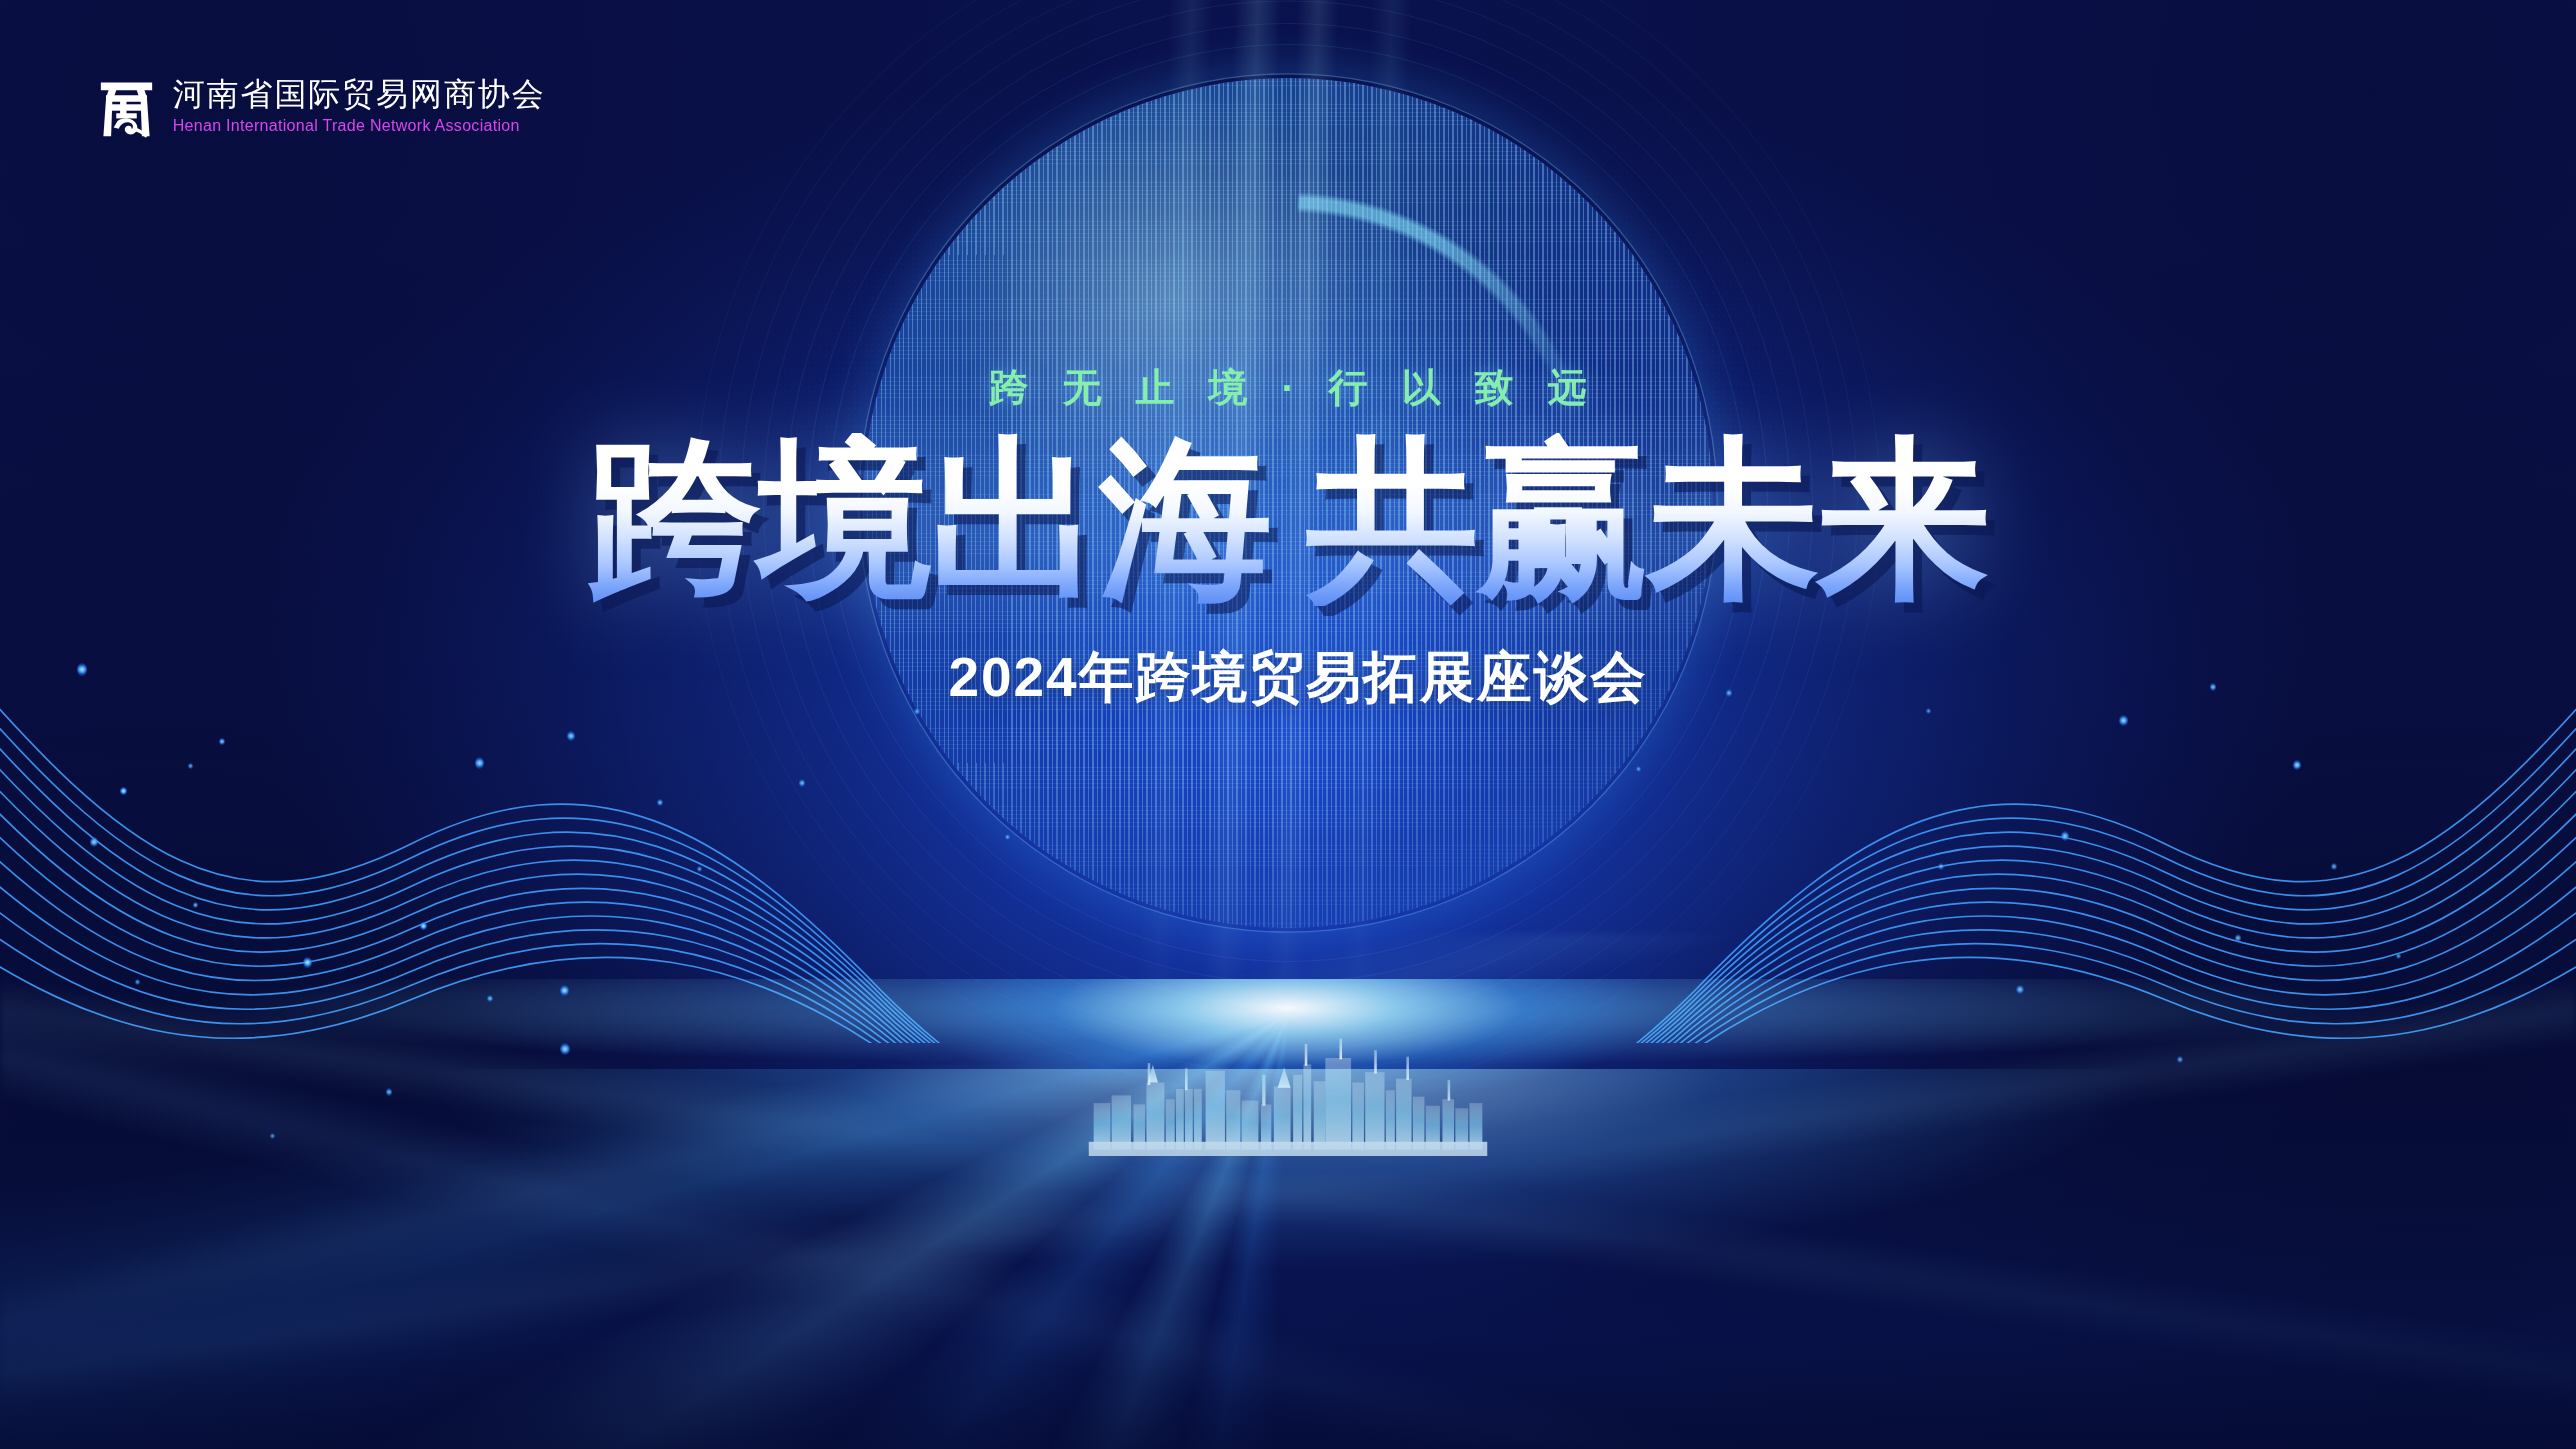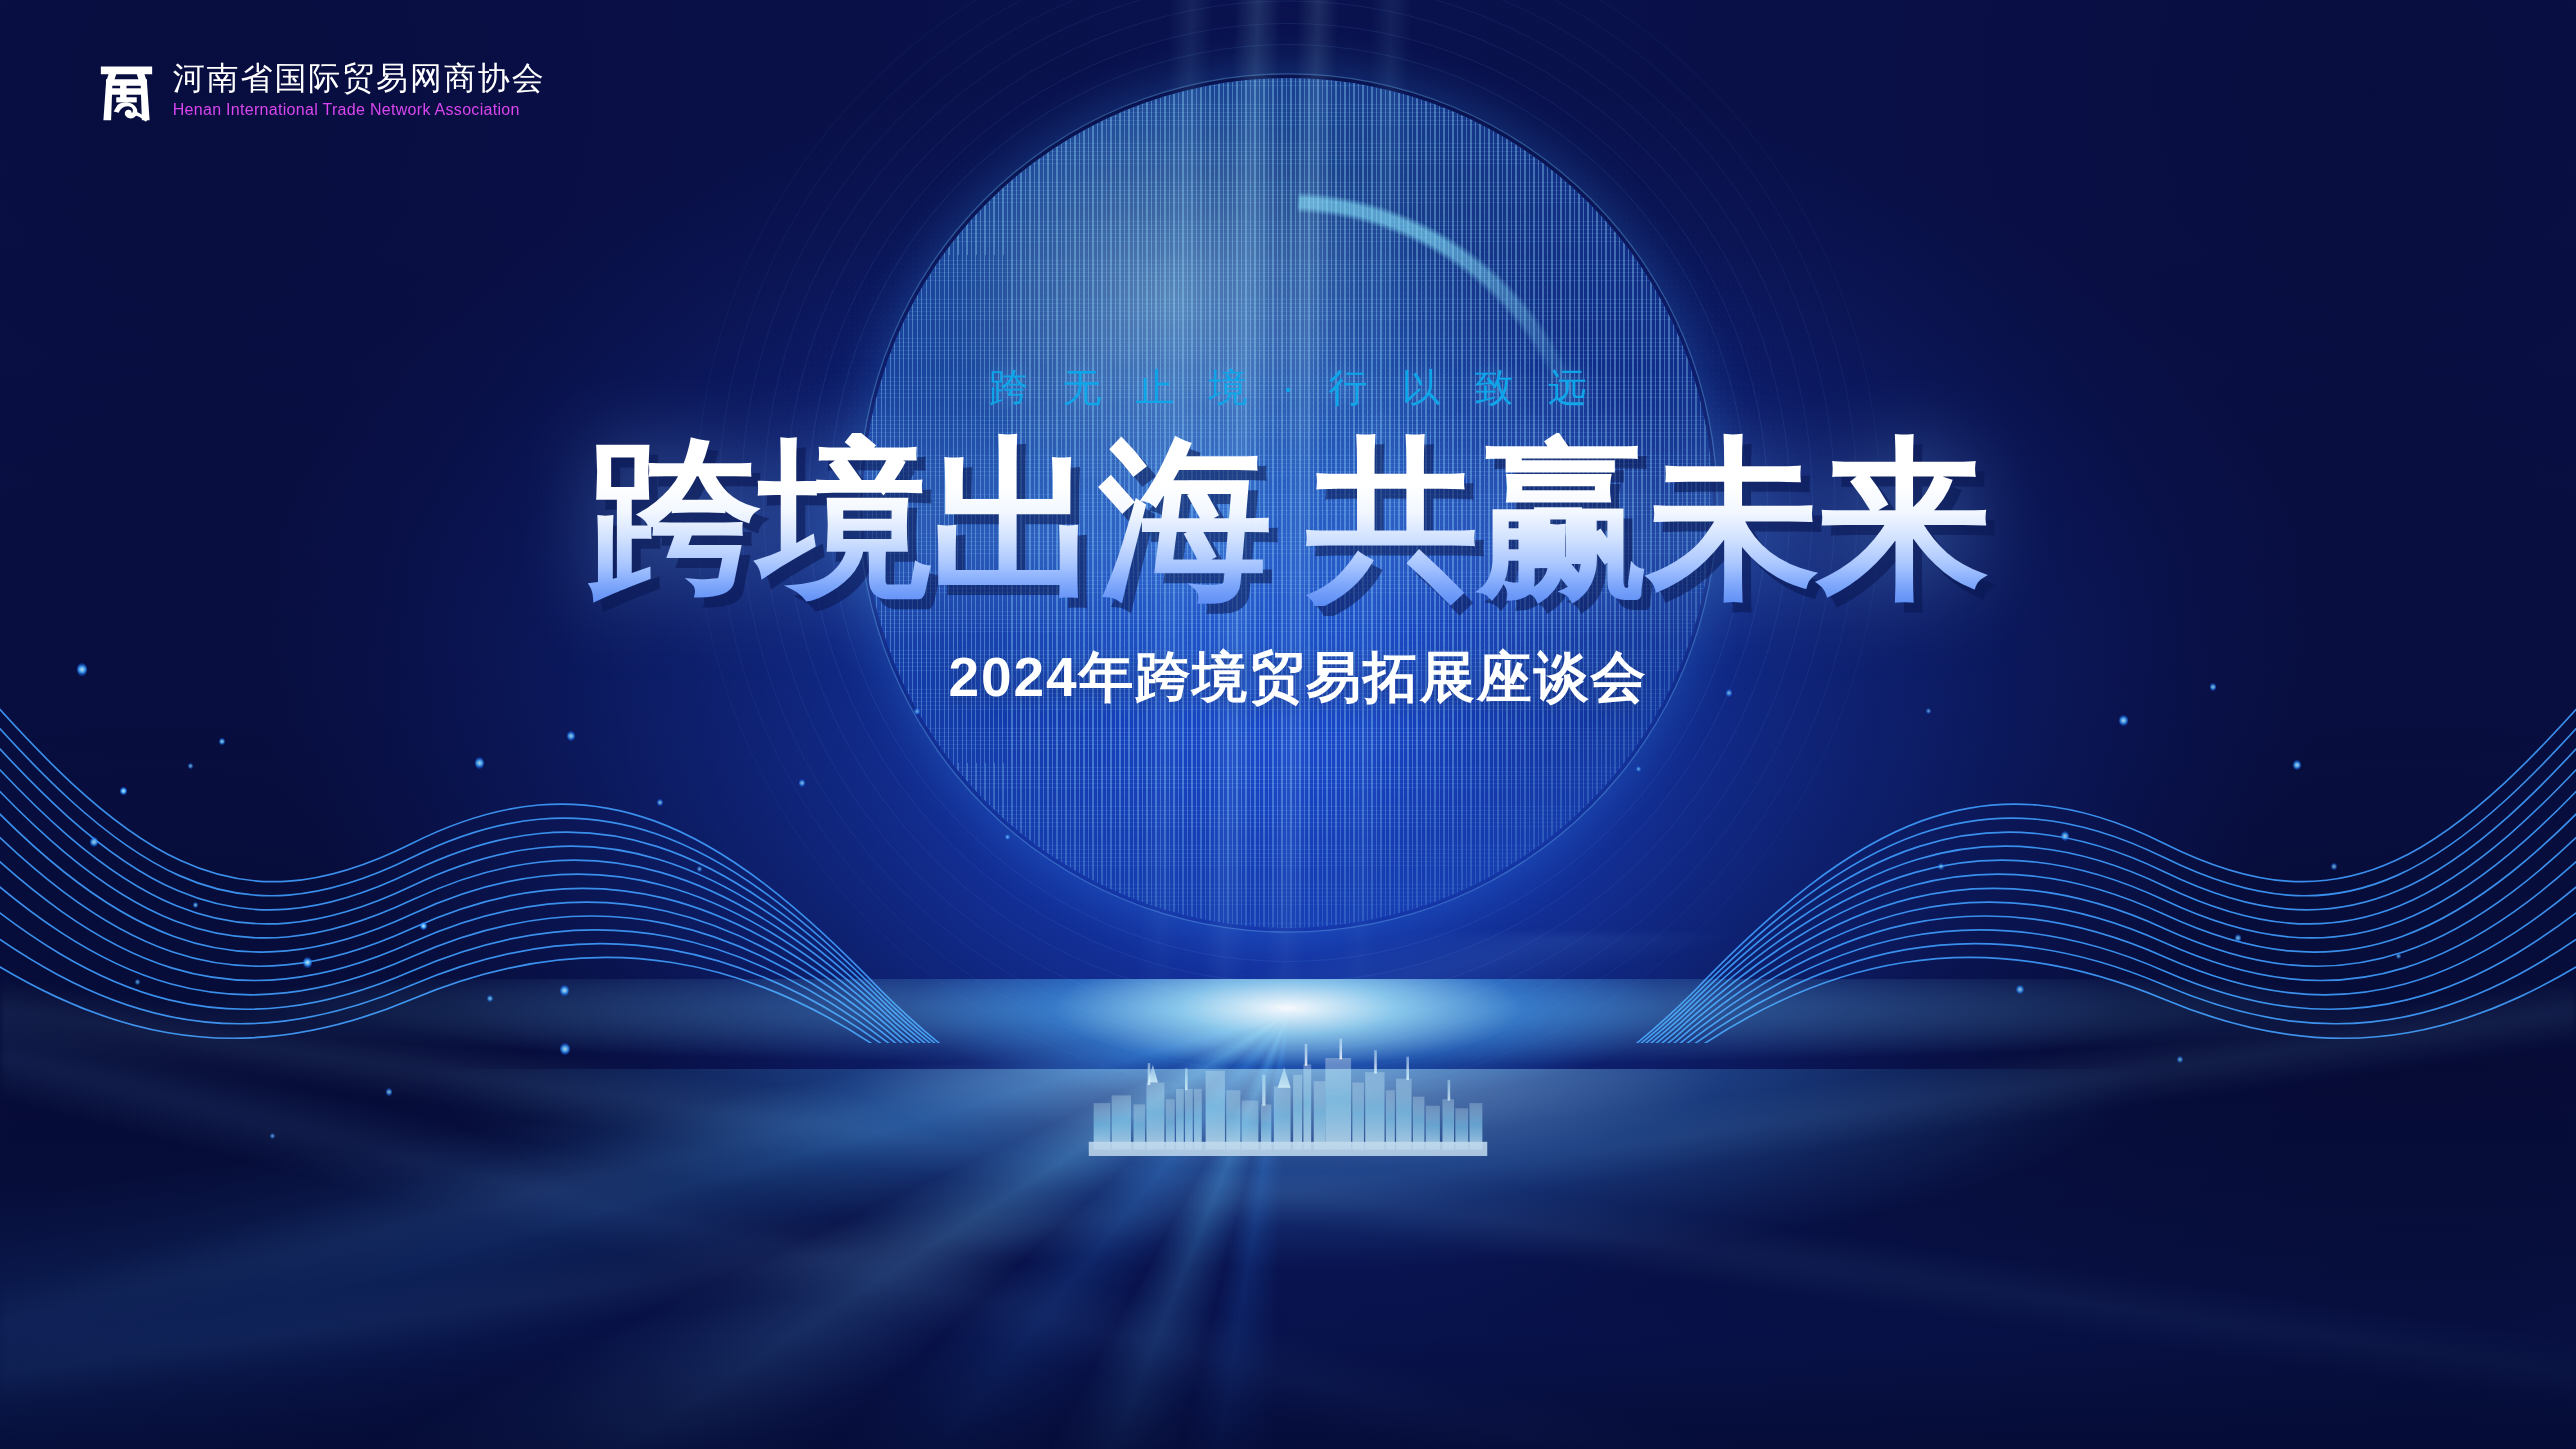--- a/index.html
+++ b/index.html
@@ -139,35 +139,35 @@
       linear-gradient(8deg, transparent 46%, rgba(150,215,255,.09) 50%, transparent 54%);
     filter:blur(3.9px);
   }
 
   
   .particle{position:absolute;border-radius:50%;
     background:radial-gradient(circle,#d9f4ff 0%,#49b2ff 34%,rgba(30,110,255,.55) 60%,rgba(20,70,200,0) 100%);
     filter:blur(0.3px);}
 
   
-  #logo{position:absolute;left:97px;top:60px;display:flex;align-items:center;gap:16.7px;}
+  #logo{position:absolute;left:97px;top:76px;display:flex;align-items:center;gap:16.7px;}
   #logo-mark{width:59px;height:63px;flex:none;}
   #logo-mark svg{width:100%;height:100%;display:block;}
   #logo-text-cn{
     color:#fff;font-size:32px;letter-spacing:1.9px;line-height:1.05;font-weight:400;white-space:nowrap;
   }
   #logo-text-en{
     color:#d946ef;font-size:16px;letter-spacing:0.3px;line-height:1.35;margin-top:3.2px;white-space:nowrap;
   }
 
   
   #content{position:absolute;left:0;right:0;top:0;text-align:center;}
   #tagline{
-    margin-top:361px;color:#0ea5e9;font-size:39px;letter-spacing:11.6px;
-    text-indent:11.6px;font-weight:400;
+    margin-top:361px;color:#86efac;font-size:39px;letter-spacing:11.6px;
+    text-indent:11.6px;font-weight:700;
     text-shadow:0 0 19.3px rgba(110,190,255,.55);
   }
   #headline{
     margin-top:18px;
     font-size:173px;font-weight:700;letter-spacing:-2.6px;line-height:1.0;
     display:flex;justify-content:center;align-items:flex-start;gap:36px;
     white-space:nowrap;
   }
   .hl-part{
     position:relative;

